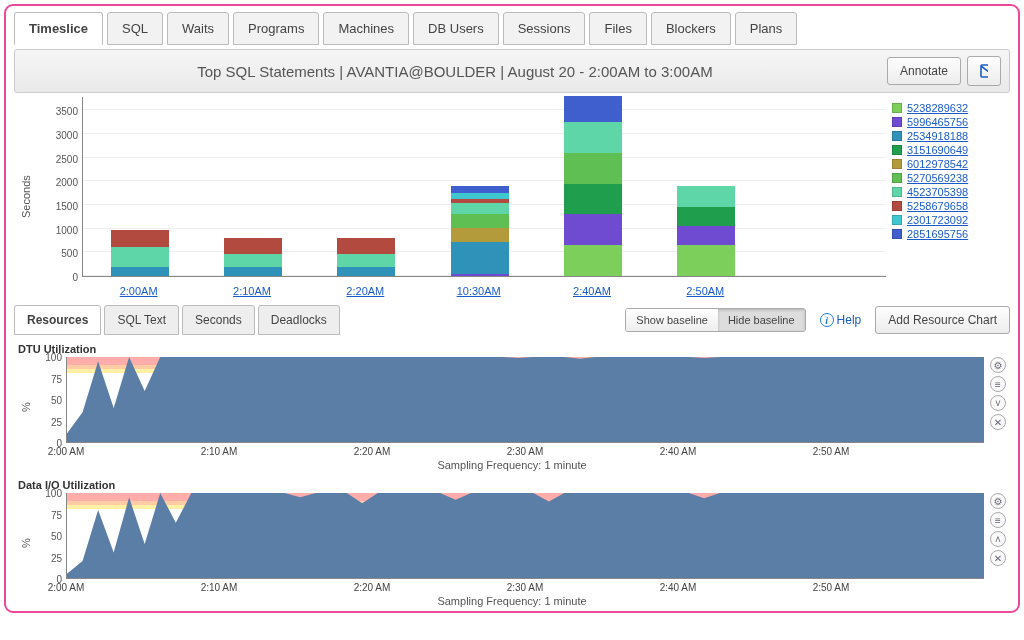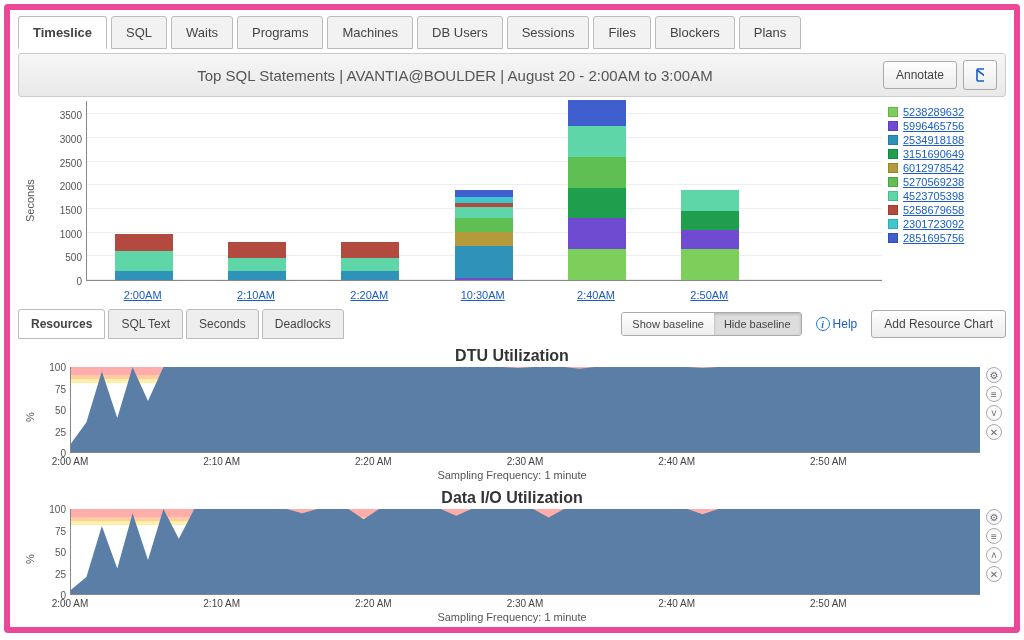--- a/index.html
+++ b/index.html
@@ -1,17 +1,17 @@
 <!DOCTYPE html>
 <html><head>
 <meta charset="utf-8">
 <style>
   * { box-sizing: border-box; margin: 0; padding: 0; }
   body { font-family: Arial, Helvetica, sans-serif; font-size: 12px; color: #333; background: #fff; width: 1024px; }
-  .page { border: 6px solid #ec4899; border-radius: 4px; margin: 4px; padding: 2px; }
+  .page { border: 2px solid #ec4899; border-radius: 9px; margin: 4px; padding: 2px; }
   .tabs { display: flex; gap: 4px; padding: 4px 6px 0 6px; }
   .tab { padding: 8px 14px; background: #f2f2f2; border: 1px solid #bbb; border-radius: 3px 3px 0 0; font-size: 13px; color: #444; cursor: pointer; }
   .tab.active { background: #fff; font-weight: bold; border-bottom: 1px solid #fff; }
   .panel-header { display: flex; align-items: center; background: linear-gradient(#f6f6f6,#e9e9e9); border: 1px solid #ccc; border-radius: 3px; margin: 4px 6px; padding: 6px 8px; }
   .panel-header-title { flex: 1; text-align: center; font-size: 15px; color: #555; }
   .btn { background: linear-gradient(#fefefe,#ececec); border: 1px solid #aaa; border-radius: 3px; padding: 6px 12px; font-size: 12px; cursor: pointer; color: #444; }
   .icon-btn { width: 34px; height: 30px; display: flex; align-items: center; justify-content: center; margin-left: 6px; }
   .chart-wrap { display: flex; margin: 0 10px 8px 10px; }
   .ylabel { writing-mode: vertical-rl; transform: rotate(180deg); font-size: 11px; color: #555; text-align: center; padding: 0 2px; }
   .chart-area { position: relative; flex: 1; height: 200px; }
@@ -31,21 +31,21 @@
   .subtabs { display: flex; gap: 3px; }
   .subtab { padding: 7px 12px; background: #eee; border: 1px solid #bbb; border-radius: 3px 3px 0 0; font-size: 12px; color: #444; cursor: pointer; }
   .subtab.active { background: #fff; font-weight: bold; }
   .spacer { flex: 1; }
   .toggle-group { display: flex; border: 1px solid #aaa; border-radius: 3px; overflow: hidden; }
   .toggle-btn { padding: 5px 10px; font-size: 11px; background: linear-gradient(#fff,#eee); cursor: pointer; color: #444; border: none; }
   .toggle-btn.pressed { background: #ddd; box-shadow: inset 0 1px 3px rgba(0,0,0,0.2); }
   .help-link { display: flex; align-items: center; gap: 3px; color: #1a5cc8; margin: 0 8px; font-size: 12px; }
   .help-i { width: 14px; height: 14px; border: 1.3px solid #1a7ad9; border-radius: 50%; display: flex; align-items: center; justify-content: center; color: #1a7ad9; font-style: italic; font-family: Georgia, serif; font-size: 10px; font-weight: bold; }
   .res-chart { margin: 8px 10px 2px 10px; }
-  .res-title { text-align: center; font-weight: bold; font-size: 16px; color: #333; margin-bottom: 2px; }
+  .res-title { font-weight: bold; font-size: 11px; color: #333; margin-bottom: 2px; }
   .res-body { display: flex; align-items: stretch; }
   .res-plot-wrap { position: relative; flex: 1; height: 100px; }
   .res-yaxis { position: absolute; left: 0; top: 0; bottom: 14px; width: 32px; }
   .res-ytick { position: absolute; right: 4px; font-size: 10px; color: #555; transform: translateY(50%); }
   .res-plot { position: absolute; left: 32px; right: 0; top: 0; bottom: 14px; border-left: 1px solid #888; border-bottom: 1px solid #888; overflow: hidden; }
   .band { position: absolute; left: 0; right: 0; }
   .res-xlabels { position: absolute; left: 32px; right: 0; bottom: 0; height: 14px; }
   .res-xlabel { position: absolute; bottom: 0; transform: translateX(-50%); font-size: 10px; color: #444; }
   .res-icons { display: flex; flex-direction: column; gap: 3px; padding-left: 6px; }
   .small-icon { width: 16px; height: 16px; border: 1px solid #aaa; border-radius: 50%; display: flex; align-items: center; justify-content: center; font-size: 10px; color: #667; cursor: pointer; background: #fafafa; }

